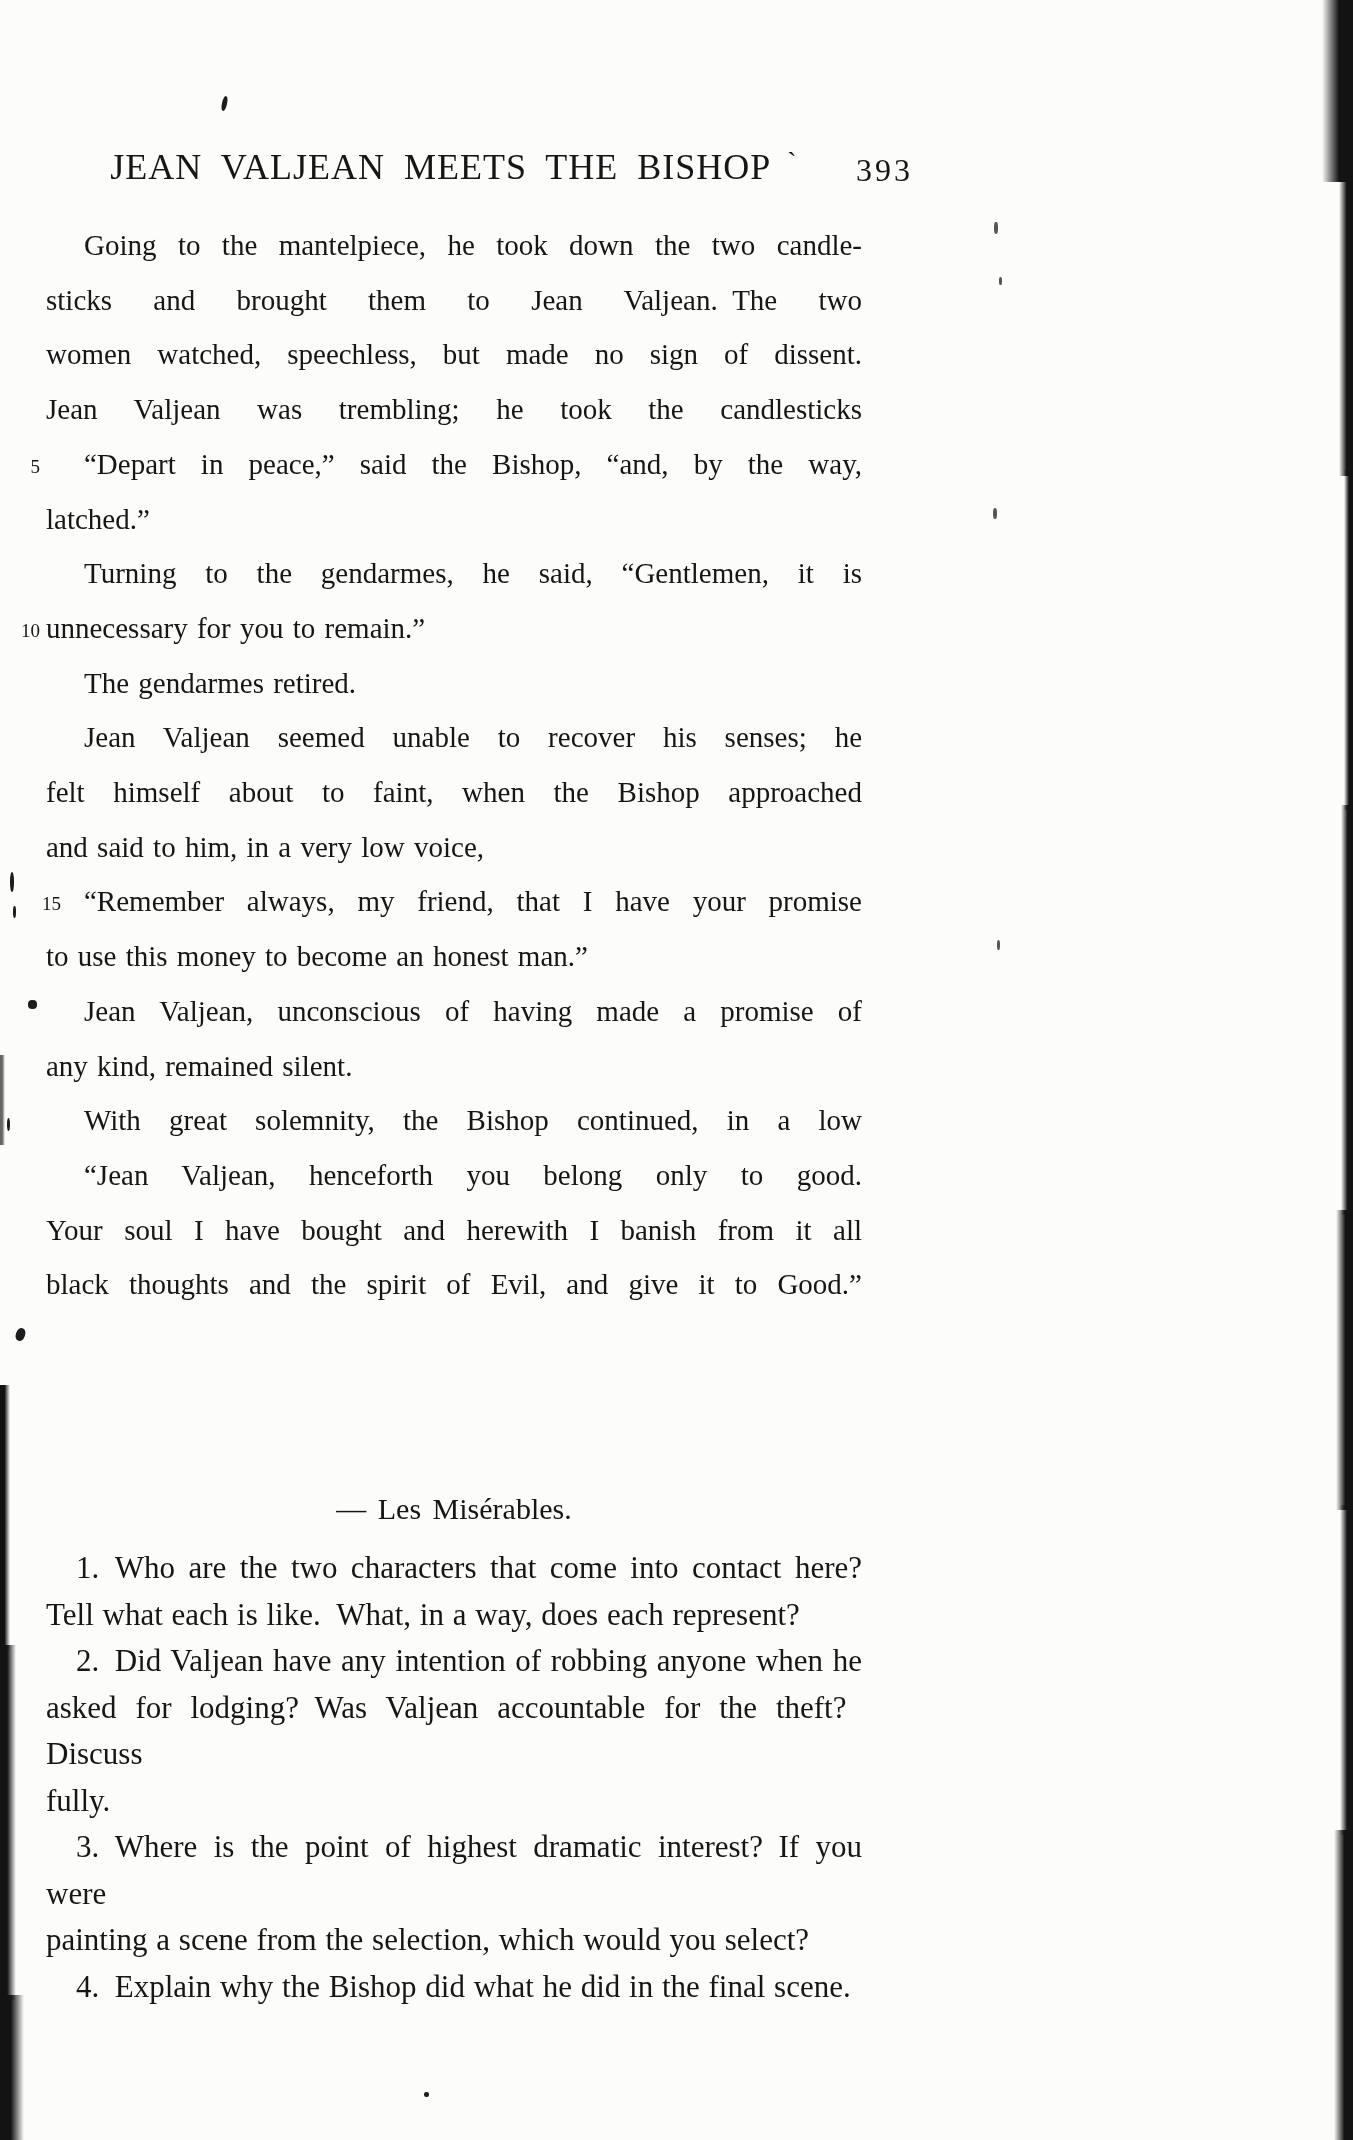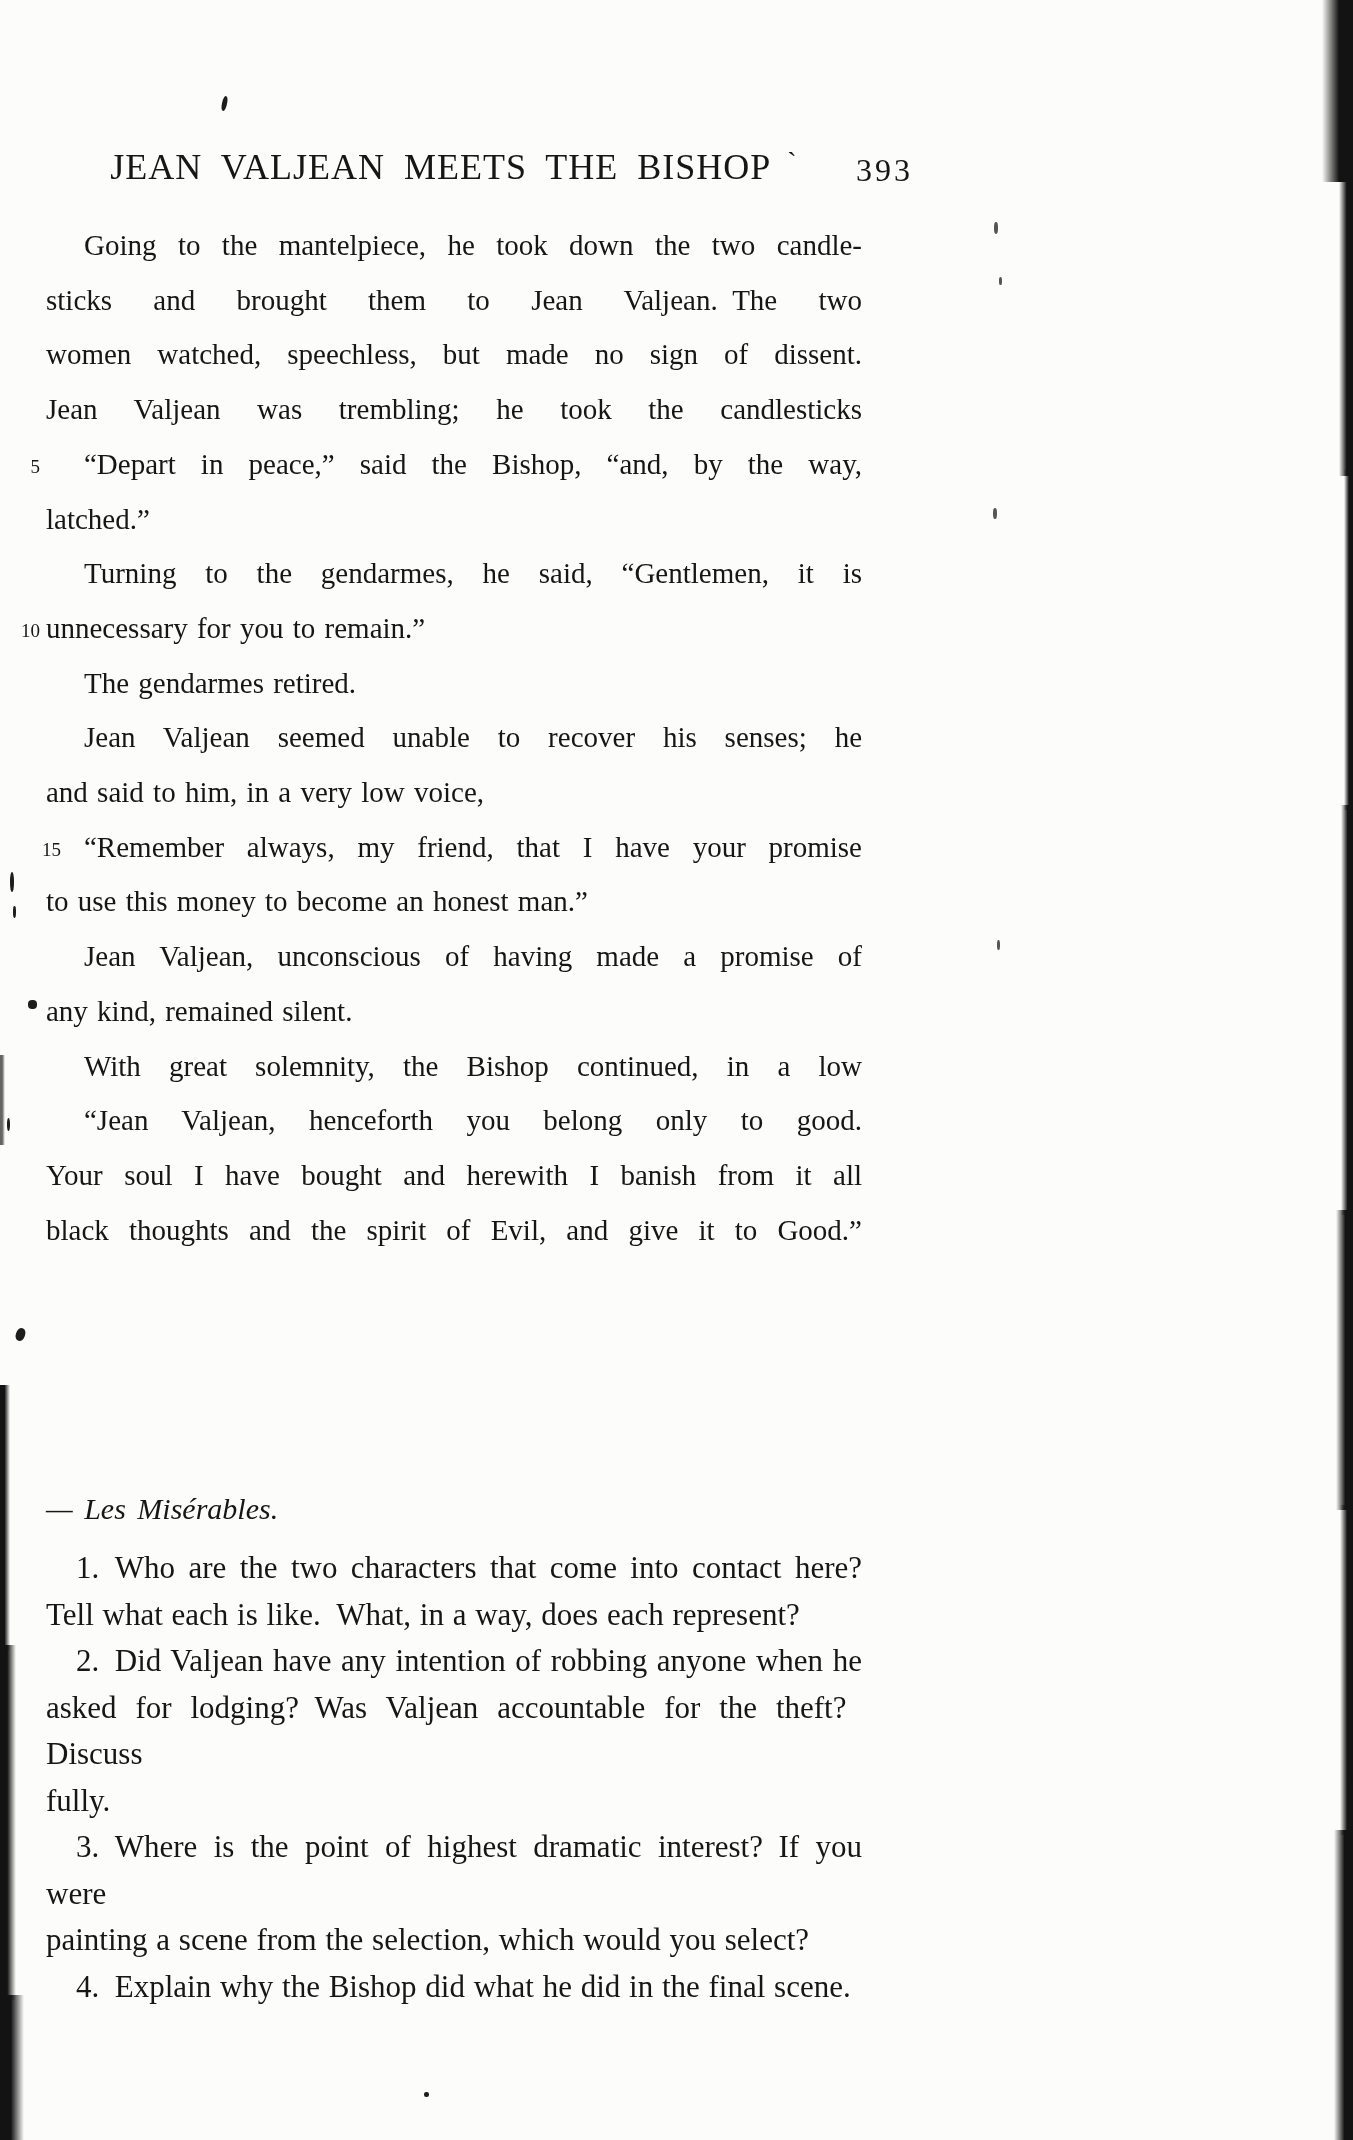--- a/index.html
+++ b/index.html
@@ -54,22 +54,21 @@
     text-align: right;
     font-size: 19px;
     line-height: 1;
     letter-spacing: 0;
     word-spacing: 0;
   }
   
   .attribution {
     position: absolute;
     left: 46px; top: 1492px; width: 816px;
-    text-align: left;
-    font-style: italic;
+    text-align: center;
     font-size: 30px;
     word-spacing: 4px;
   }
   
   .questions {
     position: absolute;
     left: 46px; top: 1545px; width: 816px;
     font-size: 31px;
     line-height: 46.5px;
     word-spacing: 1px;
@@ -95,20 +94,21 @@
       <div class="tline just"><span>sticks and brought them to Jean Valjean. The two</span></div>
       <div class="tline just"><span>women watched, speechless, but made no sign of dissent.</span></div>
       <div class="tline just"><span>Jean Valjean was trembling; he took the candlesticks</span></div>
       <div class="tline"><span class="num">5</span></div>
       <div class="tline indent just"><span>“Depart in peace,” said the Bishop, “and, by the way,</span></div>
       <div class="tline"><span>latched.”</span></div>
       <div class="tline indent just"><span>Turning to the gendarmes, he said, “Gentlemen, it is</span></div>
       <div class="tline"><span class="num">10</span><span>unnecessary for you to remain.”</span></div>
       <div class="tline indent"><span>The gendarmes retired.</span></div>
       <div class="tline indent just"><span>Jean Valjean seemed unable to recover his senses; he</span></div>
+      <div class="tline just"><span>felt himself about to faint, when the Bishop approached</span></div>
       <div class="tline"><span>and said to him, in a very low voice,</span></div>
       <div class="tline indent just"><span class="num">15</span><span>“Remember always, my friend, that I have your promise</span></div>
       <div class="tline"><span>to use this money to become an honest man.”</span></div>
       <div class="tline indent just"><span>Jean Valjean, unconscious of having made a promise of</span></div>
       <div class="tline"><span>any kind, remained silent.</span></div>
       <div class="tline indent just"><span>With great solemnity, the Bishop continued, in a low</span></div>
       <div class="tline indent just"><span>“Jean Valjean, henceforth you belong only to good.</span></div>
       <div class="tline just"><span>Your soul I have bought and herewith I banish from it all</span></div>
       <div class="tline just"><span>black thoughts and the spirit of Evil, and give it to Good.”</span></div>
     </div>

